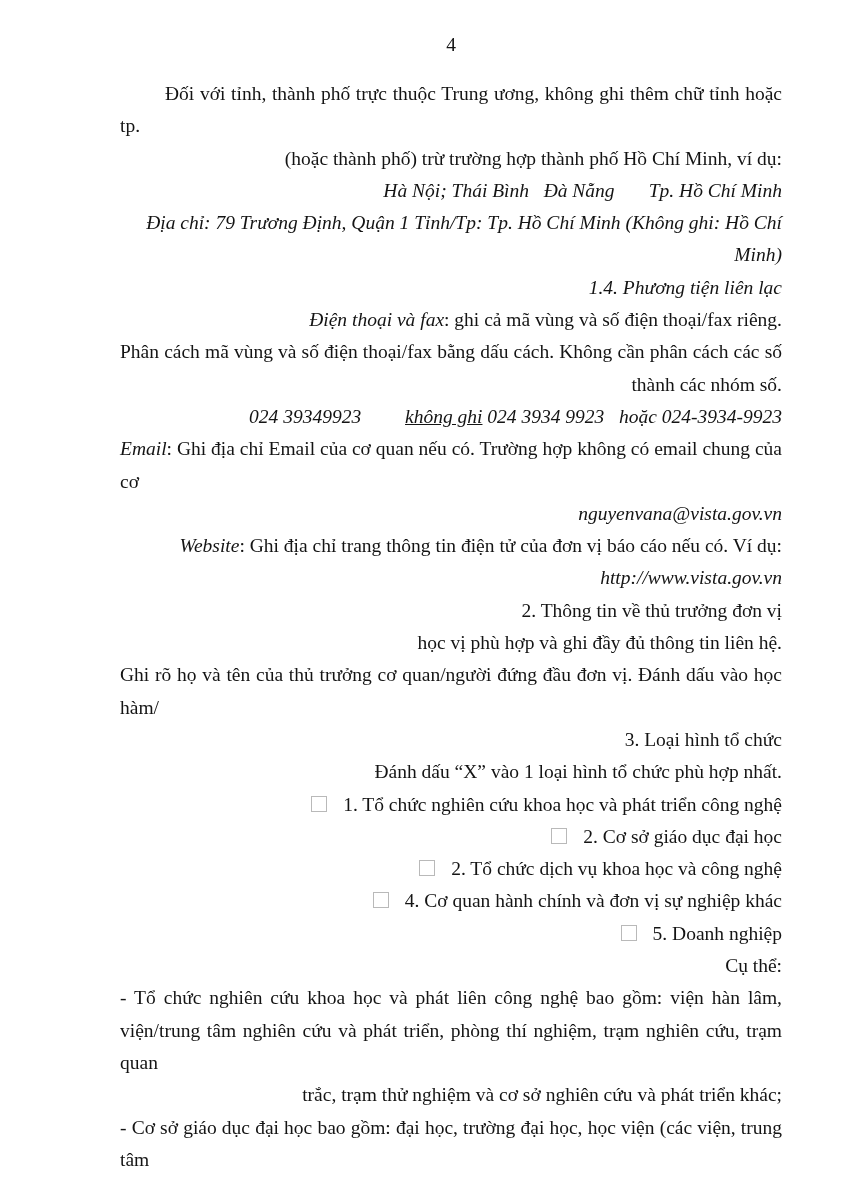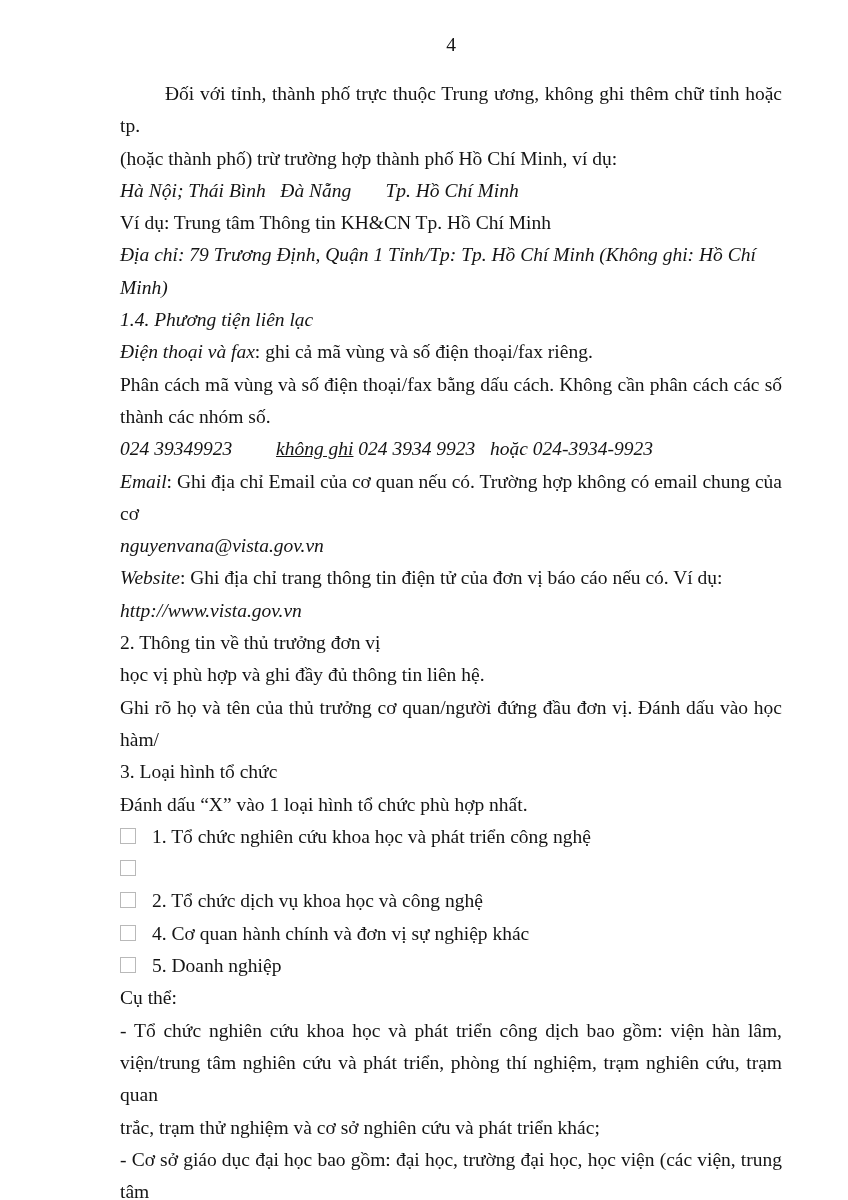--- a/index.html
+++ b/index.html
@@ -26,21 +26,21 @@
   }
   .content {
     margin-top: 20px;
     margin-left: 120px;
     width: 662px;
   }
   .line {
     font-size: 19.5px;
     line-height: 32.3px;
     min-height: 32.3px;
-    text-align: left;
+    text-align: right;
   }
   .jst {
     text-align: justify;
     text-align-last: justify;
   }
   .ind { text-indent: 45px; }
   .it { font-style: italic; margin-top: 39px; }
   .bd { font-weight: normal; }
   .ul { text-decoration: underline; font-style: italic; }
   .checkbox {
@@ -55,40 +55,39 @@
 </style>
 </head>
 <body>
 
 <div class="page">
   <div class="page-number">4</div>
   <div class="content">
       <div class="line jst ind"><span>Đối với tỉnh, thành phố trực thuộc Trung ương, không ghi thêm chữ tỉnh hoặc tp.</span></div>
       <div class="line"><span>(hoặc thành phố) trừ trường hợp thành phố Hồ Chí Minh, ví dụ:</span></div>
       <div class="line"><span class="it">Hà Nội; Thái Bình&nbsp;&nbsp; Đà Nẵng&nbsp;&nbsp;&nbsp;&nbsp;&nbsp;&nbsp; Tp. Hồ Chí Minh</span></div>
-      <div class="line"><span>Ví dụ: Trung tâm Thông tin KH&amp;CN Tp. Hồ Chí Minh</span></div>
       <div class="line"><span class="it">Địa chỉ: 79 Trương Định, Quận 1 Tỉnh/Tp: Tp. Hồ Chí Minh (Không ghi: Hồ Chí Minh)</span></div>
       <div class="line"><span class="bd it">1.4. Phương tiện liên lạc</span></div>
       <div class="line"><span class="bd it">Điện thoại</span><span class="it"> và </span><span class="bd it">fax</span><span>: ghi cả mã vùng và số điện thoại/fax riêng.</span></div>
       <div class="line jst"><span>Phân cách mã vùng và số điện thoại/fax bằng dấu cách. Không cần phân cách các số</span></div>
       <div class="line"><span>thành các nhóm số.</span></div>
       <div class="line"><span class="it">024 39349923&nbsp;&nbsp;&nbsp;&nbsp;&nbsp;&nbsp;&nbsp;&nbsp; </span><span class="it ul">không ghi</span><span class="it"> 024 3934 9923&nbsp;&nbsp; hoặc 024-3934-9923</span></div>
       <div class="line jst"><span class="bd it">Email</span><span>: Ghi địa chỉ Email của cơ quan nếu có. Trường hợp không có email chung của cơ</span></div>
       <div class="line"><span class="it">nguyenvana@vista.gov.vn</span></div>
       <div class="line"><span class="bd it">Website</span><span>: Ghi địa chỉ trang thông tin điện tử của đơn vị báo cáo nếu có. Ví dụ:</span></div>
       <div class="line"><span class="it">http://www.vista.gov.vn</span></div>
       <div class="line"><span class="bd">2. Thông tin về thủ trưởng đơn vị</span></div>
       <div class="line"><span>học vị phù hợp và ghi đầy đủ thông tin liên hệ.</span></div>
       <div class="line jst"><span>Ghi rõ họ và tên của thủ trưởng cơ quan/người đứng đầu đơn vị. Đánh dấu vào học hàm/</span></div>
       <div class="line"><span class="bd">3. Loại hình tổ chức</span></div>
       <div class="line"><span>Đánh dấu “X” vào 1 loại hình tổ chức phù hợp nhất.</span></div>
       <div class="line"><span class="checkbox"></span><span>1. Tổ chức nghiên cứu khoa học và phát triển công nghệ</span></div>
-      <div class="line"><span class="checkbox"></span></div>
+      <div class="line"><span class="checkbox"></span><span>2. Cơ sở giáo dục đại học</span></div>
       <div class="line"><span class="checkbox"></span><span>2. Tổ chức dịch vụ khoa học và công nghệ</span></div>
       <div class="line"><span class="checkbox"></span><span>4. Cơ quan hành chính và đơn vị sự nghiệp khác</span></div>
       <div class="line"><span class="checkbox"></span><span>5. Doanh nghiệp</span></div>
       <div class="line"><span>Cụ thể:</span></div>
-      <div class="line jst"><span>- Tổ chức nghiên cứu khoa học và phát triển công dịch bao gồm: viện hàn lâm,</span></div>
+      <div class="line jst"><span>- Tổ chức nghiên cứu khoa học và phát liên công nghệ bao gồm: viện hàn lâm,</span></div>
       <div class="line jst"><span>viện/trung tâm nghiên cứu và phát triển, phòng thí nghiệm, trạm nghiên cứu, trạm quan</span></div>
       <div class="line"><span>trắc, trạm thử nghiệm và cơ sở nghiên cứu và phát triển khác;</span></div>
       <div class="line jst"><span>- Cơ sở giáo dục đại học bao gồm: đại học, trường đại học, học viện (các viện, trung tâm</span></div>
     </div>
 </div>
 
 </body></html>

